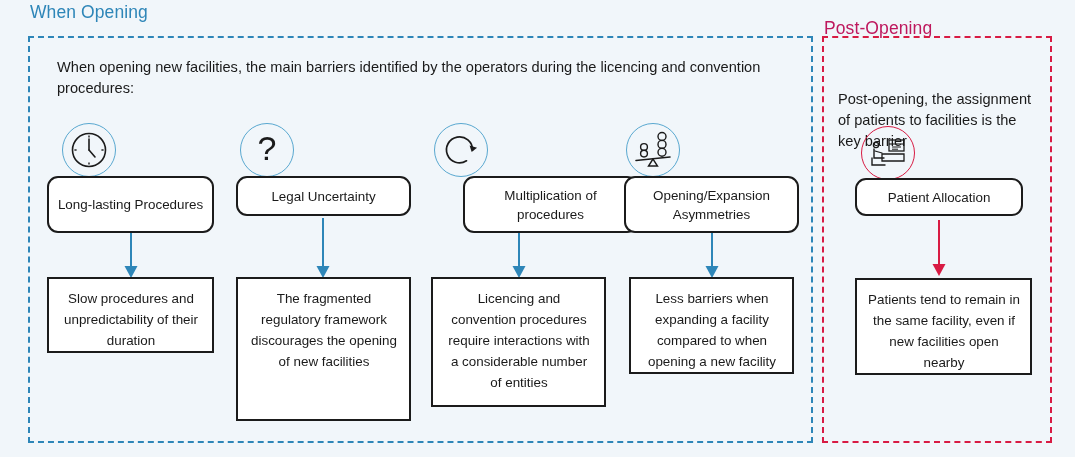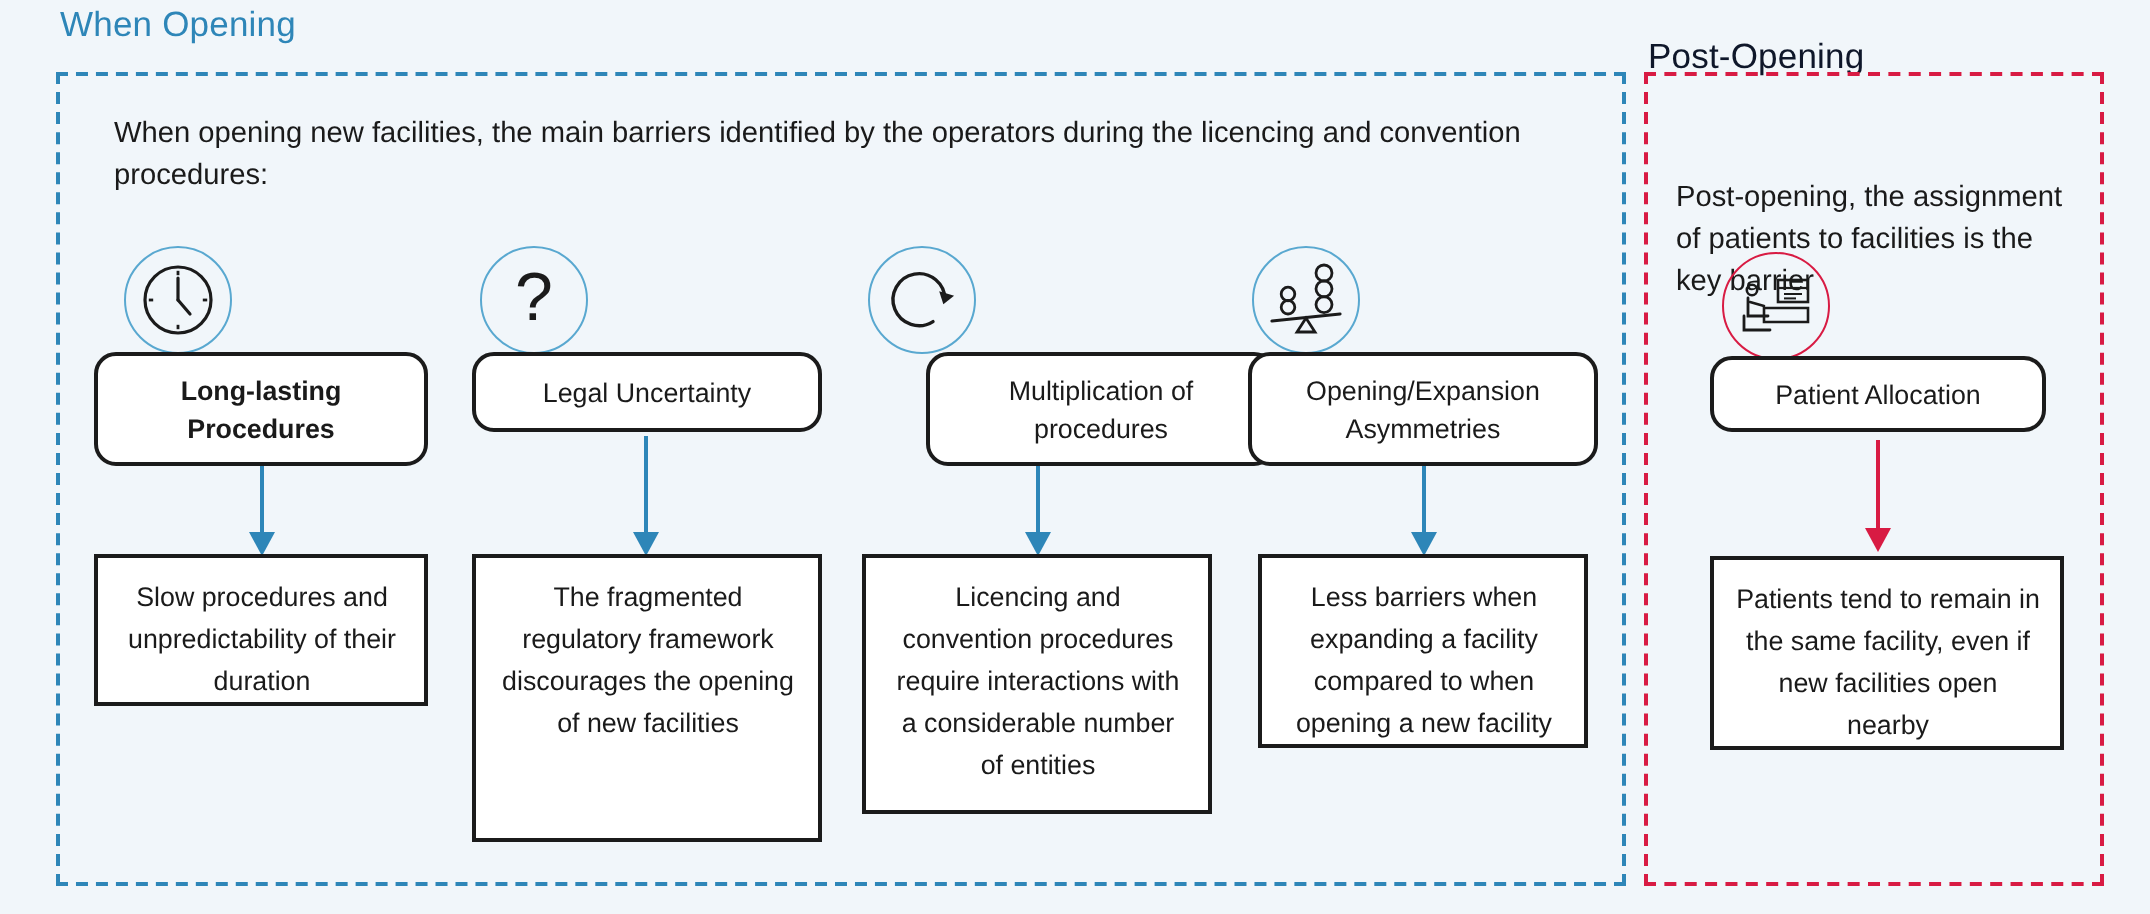--- a/index.html
+++ b/index.html
@@ -21,21 +21,21 @@
   .frame.red{border:2.5px dashed #d81b43;}
 
   .section-title{
     position:absolute;
     font-size:17.5px;
     font-weight:400;
     white-space:nowrap;
     letter-spacing:.1px;
   }
   .section-title.blue{color:#2e86b8;}
-  .section-title.red{color:#0f172a;}
+  .section-title.red{color:#be185d;}
 
   
   .intro{
     position:absolute;
     color:#1a1a1a;
     font-size:14.6px;
     line-height:21px;
   }
 
   
@@ -98,21 +98,21 @@
     <svg width="40" height="40" viewBox="0 0 40 40">
       <circle cx="20" cy="20" r="16.5" fill="none" stroke="#1b1b1b" stroke-width="1.6"></circle>
       <line x1="20" y1="20" x2="20" y2="9" stroke="#1b1b1b" stroke-width="1.6" stroke-linecap="round"></line>
       <line x1="20" y1="20" x2="26" y2="27" stroke="#1b1b1b" stroke-width="1.6" stroke-linecap="round"></line>
       <line x1="20" y1="5.4" x2="20" y2="7.6" stroke="#1b1b1b" stroke-width="1.4"></line>
       <line x1="20" y1="32.4" x2="20" y2="34.6" stroke="#1b1b1b" stroke-width="1.4"></line>
       <line x1="5.4" y1="20" x2="7.6" y2="20" stroke="#1b1b1b" stroke-width="1.4"></line>
       <line x1="32.4" y1="20" x2="34.6" y2="20" stroke="#1b1b1b" stroke-width="1.4"></line>
     </svg>
   </div>
-  <div class="pill" style="left:47px;top:176px;width:167px;height:57px;font-weight:bold;">Long-lasting Procedures</div>
+  <div class="pill" style="left:47px;top:176px;width:167px;height:57px;">Long-lasting Procedures</div>
   <div class="arrow" style="left:122px;top:233px;">
     <svg width="18" height="47" viewBox="0 0 18 47">
       <line x1="9" y1="0" x2="9" y2="34" stroke="#2e86b8" stroke-width="2"></line>
       <polygon points="2.5,33 15.5,33 9,45" fill="#2e86b8"></polygon>
     </svg>
   </div>
   <div class="detail" style="left:47px;top:277px;width:167px;height:76px;">Slow procedures and unpredictability of their duration</div>
 
   <div class="icon-circle blue" style="left:240px;top:123px;">
     <svg width="40" height="40" viewBox="0 0 40 40">

